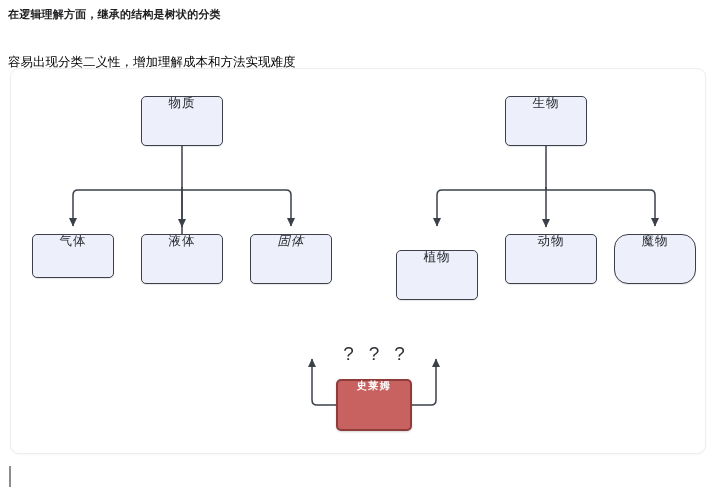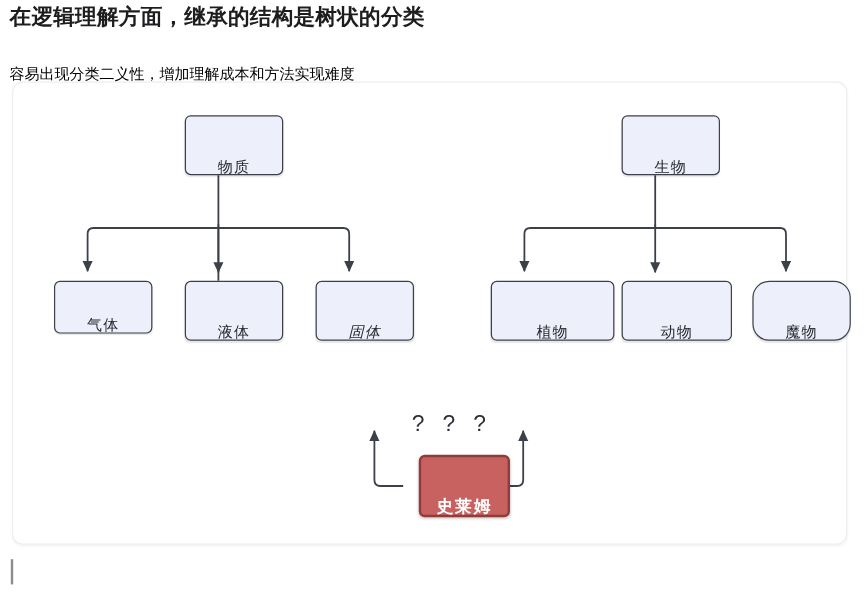--- a/index.html
+++ b/index.html
@@ -17,21 +17,21 @@
   }
 
   
   #header {
     position: absolute;
     left: 8px;
     top: 4px;
     width: 700px;
   }
   #page-title {
-    font-size: 18px;
+    font-size: 11px;
     font-weight: bold;
     color: #1d1d1f;
     letter-spacing: 0.2px;
     line-height: 20px;
     margin: 0;
     white-space: nowrap;
   }
   #page-subtitle {
     font-size: 12.5px;
     font-weight: normal;
@@ -61,43 +61,42 @@
     width: 696px;
     height: 386px;
     display: block;
   }
 
   
   .node {
     position: absolute;
     box-sizing: border-box;
     display: flex;
-    align-items: flex-end;
+    align-items: flex-start;
     justify-content: center;
     border-radius: 5px;
-    margin-left: 13px;
   }
   .node-plain {
     background: #edf0fa;
     border: 1.3px solid #3b4049;
     box-shadow: 0 1px 1px rgba(20,22,28,0.10);
   }
   .node-plain .node-label {
     font-size: 12.5px;
     color: #26292e;
     letter-spacing: 1px;
     line-height: 1;
   }
   .node-highlight {
     background: #c76260;
     border: 2px solid #8f3c3b;
     box-shadow: 0 1px 2px rgba(20,22,28,0.18);
   }
   .node-highlight .node-label {
-    font-size: 14px;
+    font-size: 10px;
     font-weight: bold;
     color: #ffffff;
     letter-spacing: 1.5px;
     line-height: 1;
   }
 
   
   #question-marks {
     position: absolute;
     display: flex;
@@ -171,21 +170,21 @@
     <span class="node-label">液体</span>
   </div>
   <div class="node node-plain" style="left:239px; top:165px; width:82px; height:50px;font-style:italic;">
     <span class="node-label">固体</span>
   </div>
 
   <div class="node node-plain" style="left:494px; top:27px; width:82px; height:50px;">
     <span class="node-label">生物</span>
   </div>
 
-  <div class="node node-plain" style="left:385px; top:165px; width:103px; height:50px;">
+  <div class="node node-plain" style="left:385px; top:181px; width:82px; height:50px;">
     <span class="node-label">植物</span>
   </div>
   <div class="node node-plain" style="left:494px; top:165px; width:92px; height:50px;">
     <span class="node-label">动物</span>
   </div>
   <div class="node node-plain" style="left:603px; top:165px; width:82px; height:50px;border-radius:14px;">
     <span class="node-label">魔物</span>
   </div>
 
   <div id="question-marks" style="left:323px; top:273px; width:80px; height:22px;">

